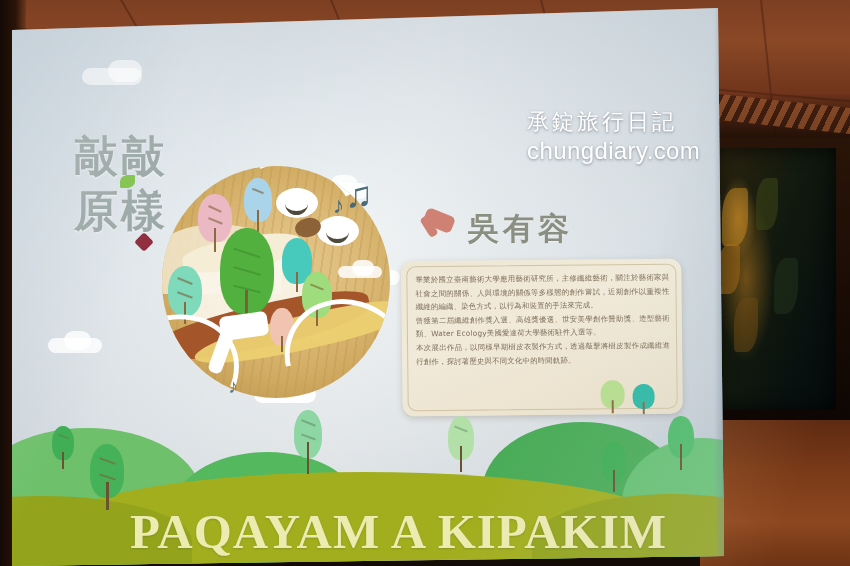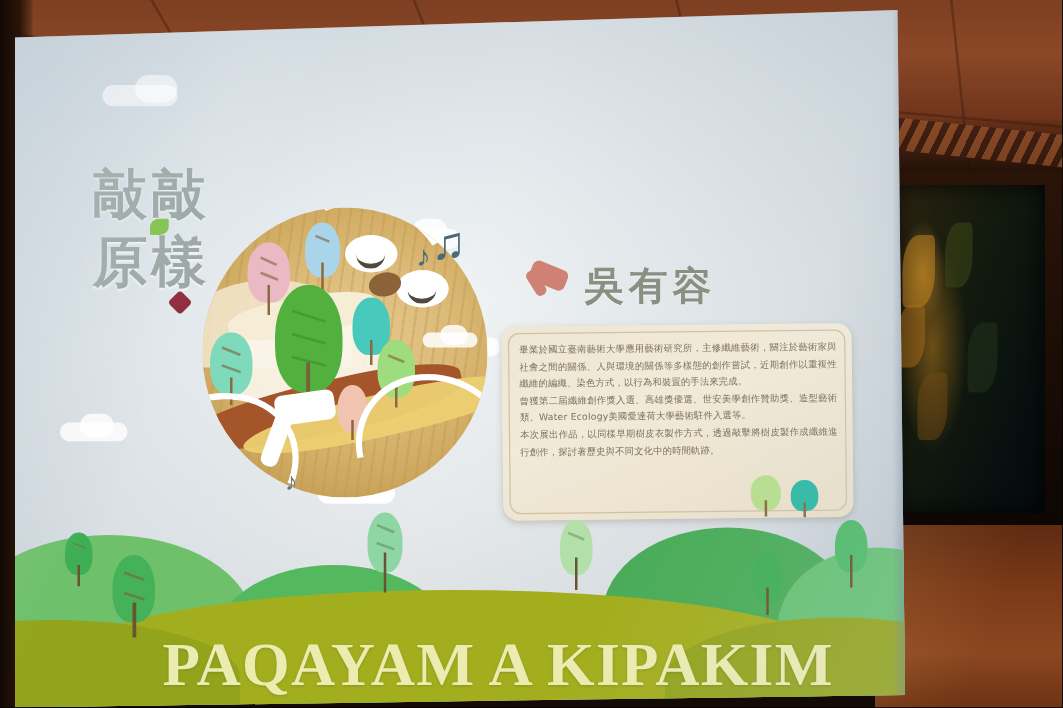--- a/index.html
+++ b/index.html
@@ -332,15 +332,17 @@
 
       <div class="big-title">PAQAYAM A KIPAKIM</div>
     </div>
 
     <div class="board-edge-r"></div>
   </div>
 
   <div class="glare"></div>
 
   <div class="wm">
+    <div class="cn">承錠旅行日記</div>
+    <div class="url">chungdiary.com</div>
   </div>
 
 </div>
 
 </body></html>

